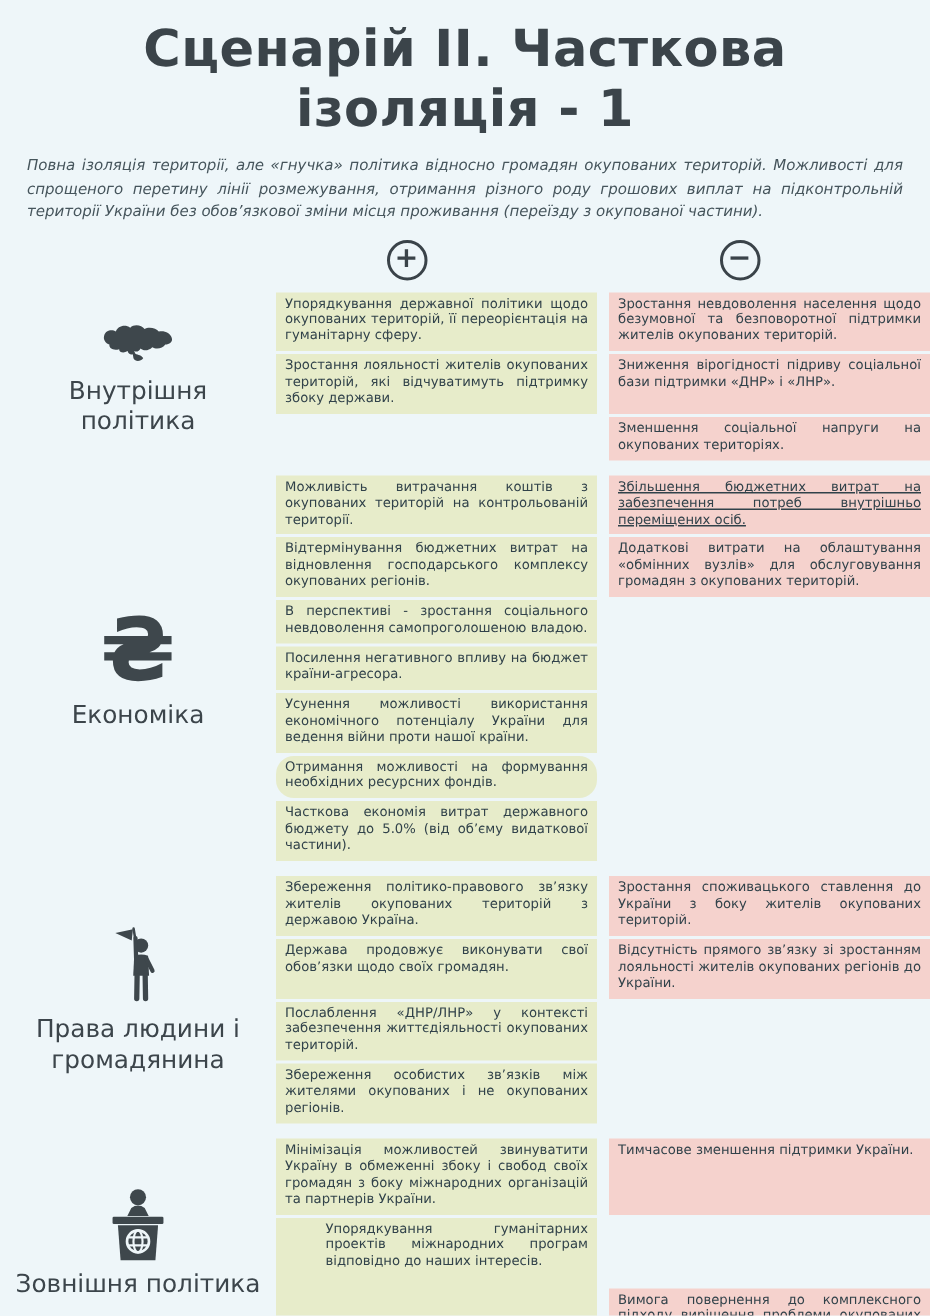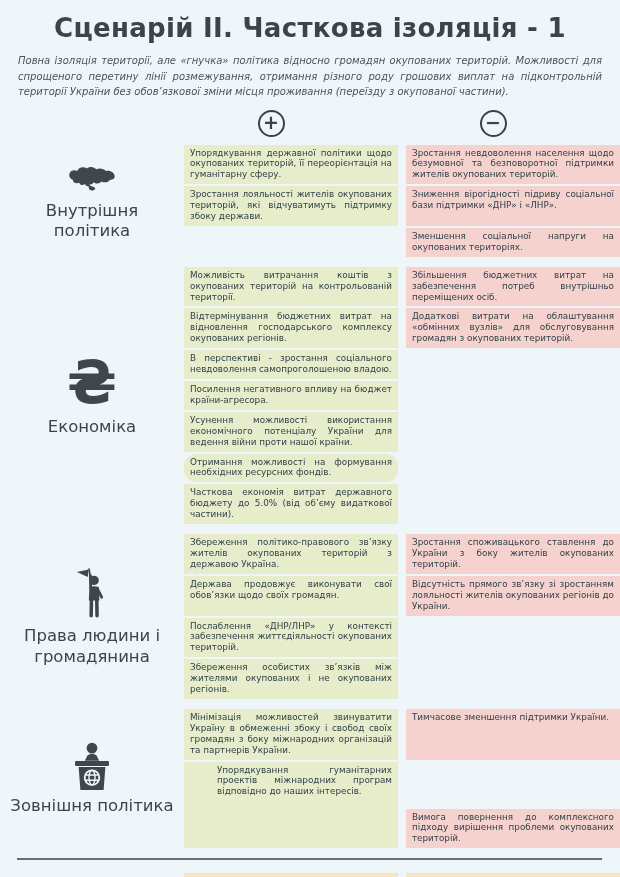--- a/index.html
+++ b/index.html
@@ -5,21 +5,21 @@
   html, body { margin: 0; padding: 0; }
   body {
     width: 620px; height: 877px; overflow: hidden;
     background: var(--background, #eef6f9);
     font-family: "DejaVu Sans", sans-serif;
     color: #33424a;
   }
   .title {
     margin: 13px 10px 0;
     text-align: center;
-    font-size: 26px; font-weight: bold;
+    font-size: 34px; font-weight: bold;
     color: #3b444a; letter-spacing: 0.3px;
   }
   .intro {
     margin: 10px 18px 0;
     font-style: italic;
     font-size: 10px; line-height: 1.55;
     text-align: justify;
     color: #46555c;
   }
   .pm-row { display: flex; margin-left: 164px; gap: 8px; margin-top: 10px; }
@@ -115,21 +115,21 @@
       <div class="section-label">Економіка</div>
     </div>
     <div class="section-grid">
         <div class="box pros" style="grid-area: 1 / 1;">Можливість витрачання коштів з окупованих територій на контрольованій території.</div>
         <div class="box pros" style="grid-area: 2 / 1;">Відтермінування бюджетних витрат на відновлення господарського комплексу окупованих регіонів.</div>
         <div class="box pros" style="grid-area: 3 / 1;">В перспективі - зростання соціального невдоволення самопроголошеною владою.</div>
         <div class="box pros" style="grid-area: 4 / 1;">Посилення негативного впливу на бюджет країни-агресора.</div>
         <div class="box pros" style="grid-area: 5 / 1;">Усунення можливості використання економічного потенціалу України для ведення війни проти нашої країни.</div>
         <div class="box pros" style="grid-area: 6 / 1; border-radius: 12px;">Отримання можливості на формування необхідних ресурсних фондів.</div>
         <div class="box pros" style="grid-area: 7 / 1;">Часткова економія витрат державного бюджету до 5.0% (від об’єму видаткової частини).</div>
-        <div class="box cons" style="grid-area: 1 / 2;">Збільшення бюджетних витрат на забезпечення потреб внутрішньо переміщених осіб.</div>
+        <div class="box cons" style="grid-area: 1 / 2; text-decoration: underline;">Збільшення бюджетних витрат на забезпечення потреб внутрішньо переміщених осіб.</div>
         <div class="box cons" style="grid-area: 2 / 2;">Додаткові витрати на облаштування «обмінних вузлів» для обслуговування громадян з окупованих територій.</div>
       </div>
   </section>
     <section class="section">
     <div class="section-side">
       <div class="section-icon">
           <svg width="42" height="56" viewBox="0 0 50 64">
             <path fill="#3e474c" d="M21 4 L7 7 L20 13 Z"></path>
             <path stroke="#3e474c" stroke-width="2" stroke-linecap="round" fill="none" d="M21.5 3.5 L24 19"></path>
             <circle fill="#3e474c" cx="27.5" cy="17" r="5.6"></circle>

